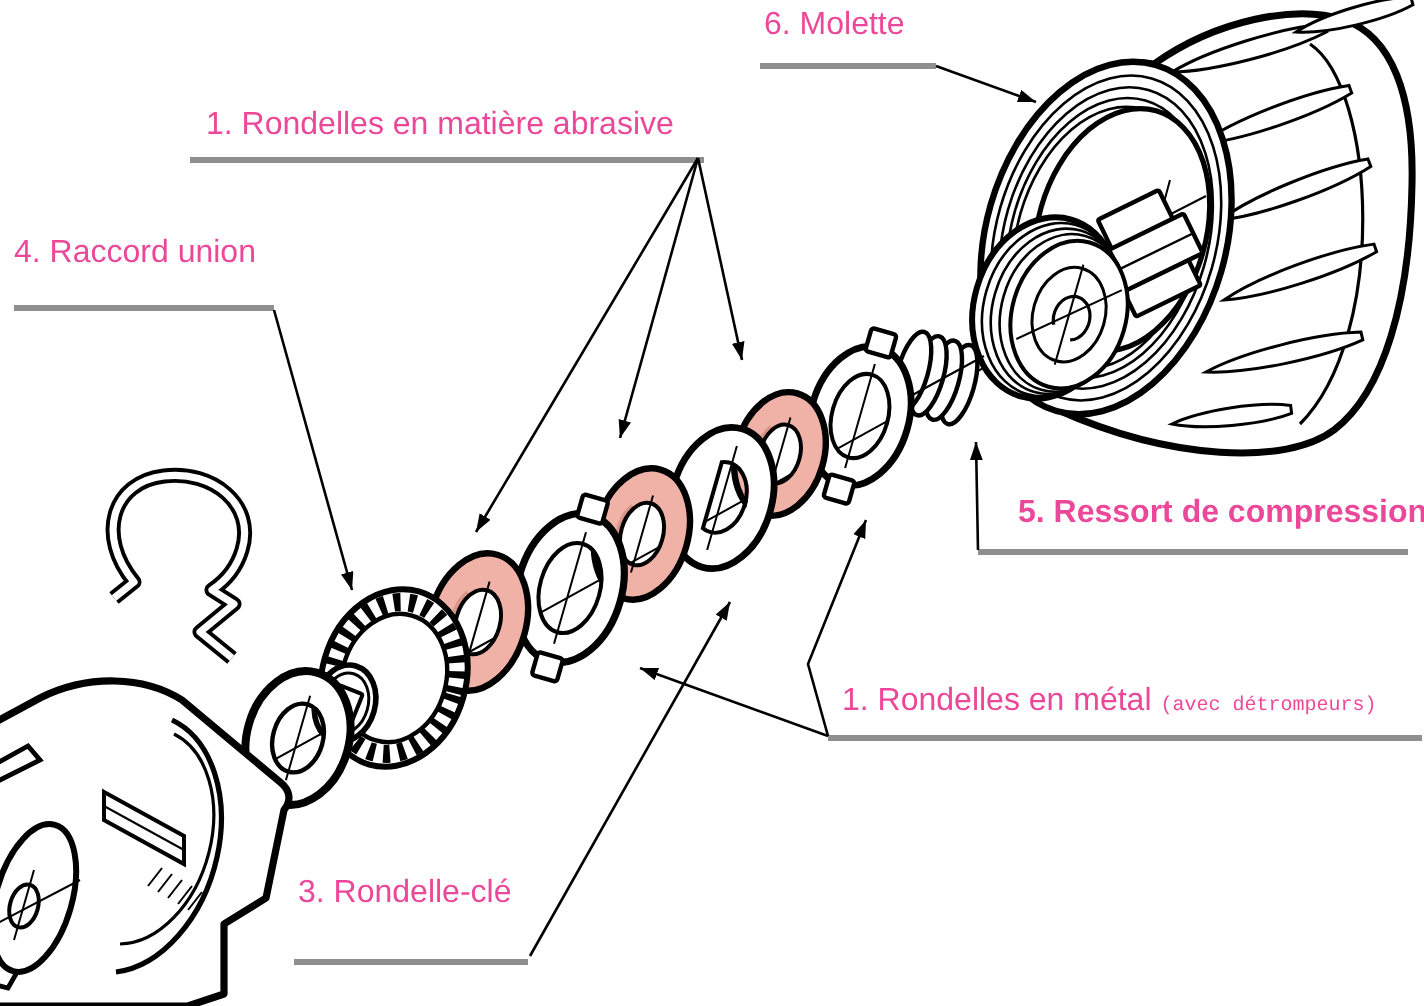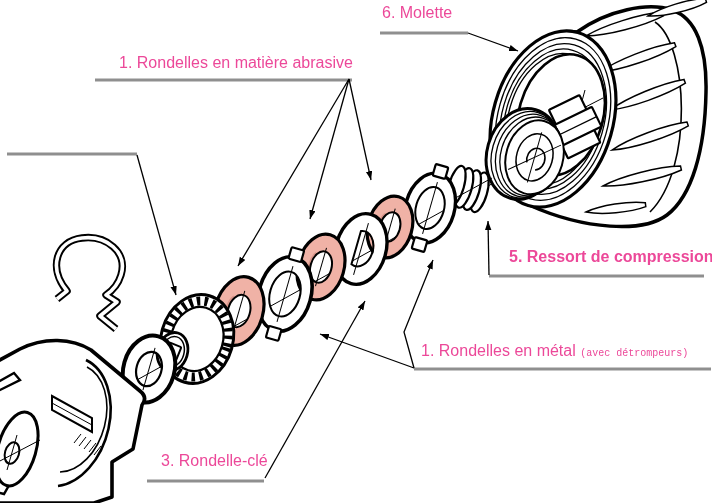--- a/index.html
+++ b/index.html
@@ -184,18 +184,19 @@
     <line x1="349" y1="79" x2="371" y2="180" marker-end="url(#ah)"></line>
     <line x1="137" y1="155" x2="176" y2="295" marker-end="url(#ah)"></line>
     <line x1="468" y1="33" x2="518" y2="51" marker-end="url(#ah)"></line>
     <line x1="489" y1="275" x2="488" y2="221" marker-end="url(#ah)"></line>
     <path d="M 414,368 L 404,332 L 433,260" marker-end="url(#ah)"></path>
     <line x1="414" y1="368" x2="320" y2="334" marker-end="url(#ah)"></line>
     <line x1="265" y1="478" x2="365" y2="301" marker-end="url(#ah)"></line>
   </g>
 </svg>
 
-  <div class="lbl" style="left:103px;top:55px;margin-left:16px;">1. Rondelles en matière abrasive</div>
+  <div class="lbl" style="left:103px;top:55px;">1. Rondelles en matière abrasive</div>
   <div class="lbl" style="left:421px;top:343px;"><span>1. Rondelles en métal </span><span class="small">(avec détrompeurs)</span></div>
-  <div class="lbl" style="left:149px;top:453px;margin-left:12px;">3. Rondelle-clé</div>
+  <div class="lbl" style="left:149px;top:439px;">3. Rondelle-clé</div>
+  <div class="lbl" style="left:7px;top:119px;">4. Raccord union</div>
   <div class="lbl" style="left:509px;top:249px;font-weight:bold;">5. Ressort de compression</div>
   <div class="lbl" style="left:382px;top:5px;">6. Molette</div>
 </div>
 
 </body></html>

